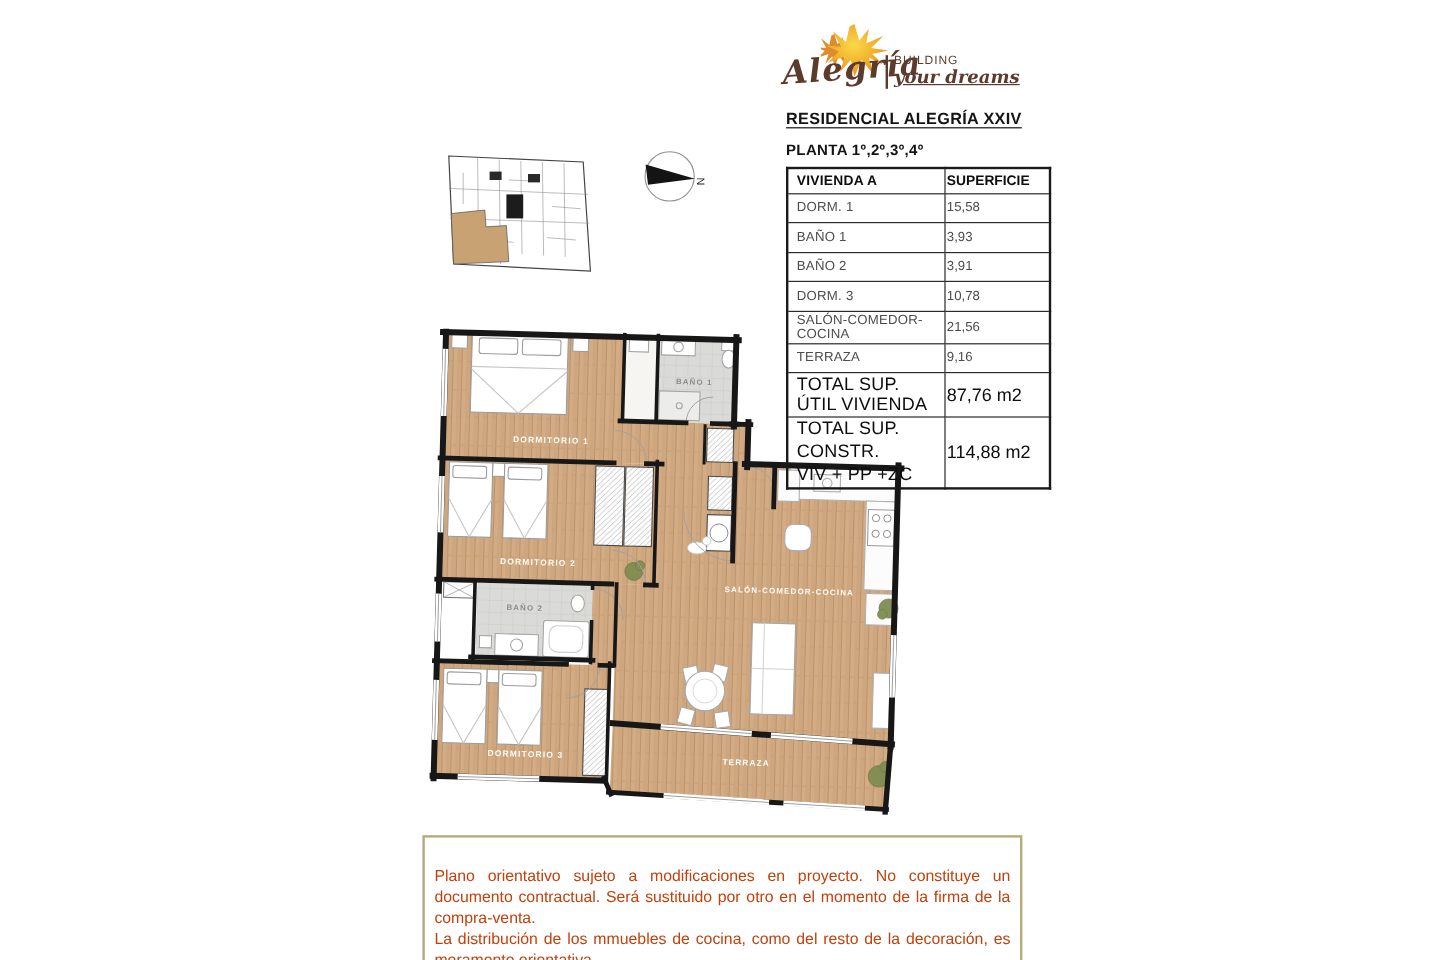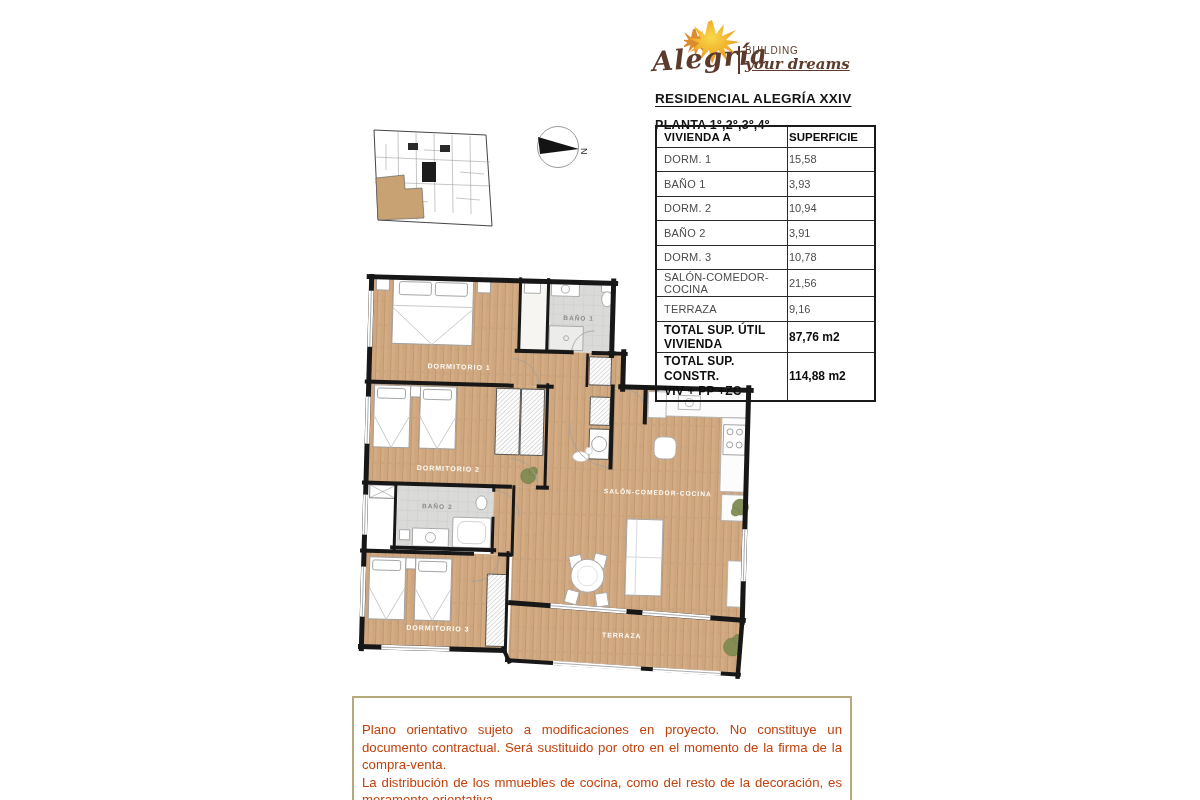--- a/index.html
+++ b/index.html
@@ -18,30 +18,30 @@
   .tagline .t2{font-family:"DejaVu Serif",serif;font-style:italic;font-weight:bold;
     font-size:15px;margin-top:-1px;text-decoration:underline;}
 
   
   .doc-title{position:absolute;left:655px;top:91px;font-size:13.5px;font-weight:bold;
     color:#141414;letter-spacing:0.3px;text-decoration:underline;text-underline-offset:3px;}
   .doc-subtitle{position:absolute;left:655px;top:106px;font-size:12.5px;font-weight:bold;
     color:#141414;letter-spacing:0.3px;margin-top:12px;}
 
   
-  .areas-table{position:absolute;left:655px;top:125px;}
+  .areas-table{position:absolute;left:655px;top:139px;}
   .areas-table table{border-collapse:collapse;border:2px solid #1a1a1a;width:221px;
     table-layout:fixed;}
   .areas-table td{border:1px solid #2a2a2a;vertical-align:middle;}
   .areas-table td.lbl{padding-left:7px;font-size:11px;color:#4c4c4c;letter-spacing:0.2px;}
   .areas-table td.val{width:84px;text-align:left;font-size:11px;color:#4c4c4c;}
   .areas-table tr{height:24.5px;}
   .areas-table tr.hdr{height:21px;}
   .areas-table tr.hdr td{font-weight:bold;color:#0d0d0d;font-size:11.5px;}
-  .areas-table tr.total td{font-weight:bold;color:#0d0d0d;font-size:12px;}
+  .areas-table tr.total td{font-weight:normal;color:#0d0d0d;font-size:15px;}
   .areas-table tr.total2{height:30px;}
   .areas-table .l2{line-height:1.25;}
 
   
   .keyplan{position:absolute;left:364px;top:112px;}
   .compass{position:absolute;left:530px;top:120px;}
 
   
   .plan{position:absolute;left:358px;top:274px;}
   .plan text{font-family:"Liberation Sans",sans-serif;font-weight:bold;}
@@ -343,24 +343,20 @@
       </tr>
       <tr>
         <td class="lbl">DORM. 1</td>
         <td class="val">15,58</td>
       </tr>
       <tr>
         <td class="lbl">BAÑO 1</td>
         <td class="val">3,93</td>
       </tr>
       <tr>
-        <td class="lbl">DORM. 2</td>
-        <td class="val">10,94</td>
-      </tr>
-      <tr>
         <td class="lbl">BAÑO 2</td>
         <td class="val">3,91</td>
       </tr>
       <tr>
         <td class="lbl">DORM. 3</td>
         <td class="val">10,78</td>
       </tr>
       <tr>
         <td class="lbl">SALÓN-COMEDOR-COCINA</td>
         <td class="val">21,56</td>

